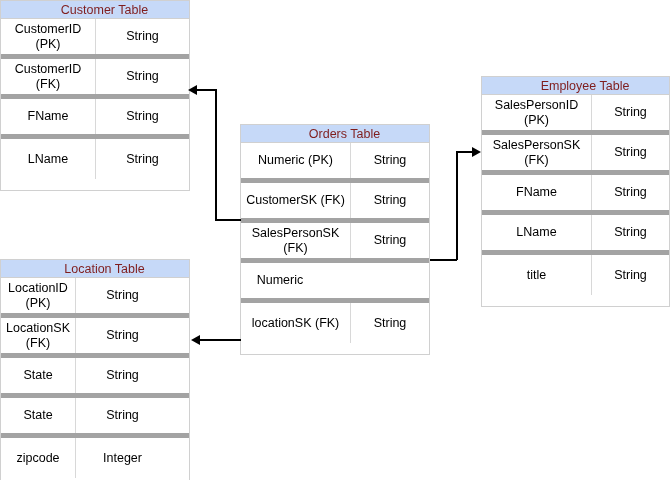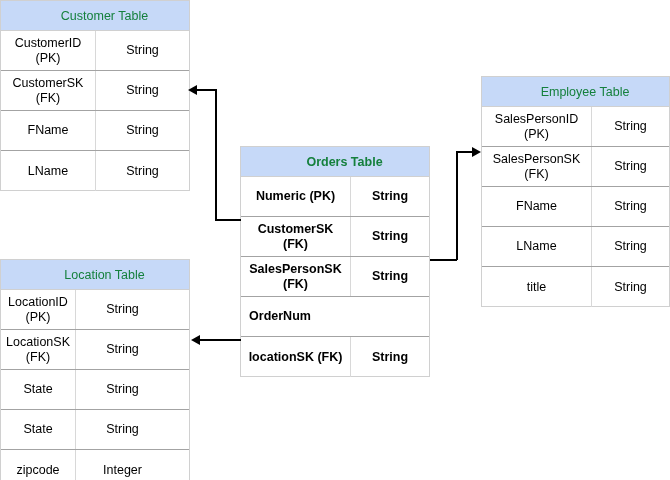--- a/index.html
+++ b/index.html
@@ -21,29 +21,29 @@
     background: #ffffff;
   }
   .tbl-header {
     background: #c6d9f8;
     border-bottom: 1px solid #d0d0d0;
     box-sizing: border-box;
     display: flex;
     align-items: center;
     justify-content: center;
     font-size: 12.5px;
-    color: #15803d;
-    height: 30px;
+    color: #7f1d1d;
+    height: 18px;
     width: 100%;
     padding-left: 19px;
   }
   .tbl-row {
     display: flex;
     box-sizing: border-box;
-    border-bottom: 1px solid #a3a3a3;
+    border-bottom: 5px solid #a3a3a3;
     height: 40px;
     width: 100%;
   }
   .tbl-row.last {
     border-bottom: none;
   }
   .cell {
     display: flex;
     align-items: center;
     justify-content: center;
@@ -63,21 +63,21 @@
   #customer-table { left: 0px; top: 0px; width: 190px; height: 191px; }
   #customer-table .cell.name { width: 95px; }
   #customer-table .cell.type { width: 93px; }
 
   
   #location-table { left: 0px; top: 259px; width: 190px; height: 231px; }
   #location-table .cell.name { width: 75px; }
   #location-table .cell.type { width: 93px; }
 
   
-  #orders-table { left: 240px; top: 146px; width: 190px; height: 231px; font-weight: bold; }
+  #orders-table { left: 240px; top: 124px; width: 190px; height: 231px; }
   #orders-table .cell.name { width: 110px; }
   #orders-table .cell.type { width: 78px; }
 
   
   #employee-table { left: 481px; top: 76px; width: 189px; height: 231px; }
   #employee-table .cell.name { width: 110px; }
   #employee-table .cell.type { width: 77px; }
 
   
   .conn {
@@ -99,21 +99,21 @@
 </head>
 <body>
 
 <div class="er-table" id="customer-table">
   <div class="tbl-header">Customer Table</div>
   <div class="tbl-row">
     <div class="cell name">CustomerID (PK)</div>
     <div class="cell type">String</div>
   </div>
   <div class="tbl-row">
-    <div class="cell name">CustomerSK
+    <div class="cell name">CustomerID
 (FK)</div>
     <div class="cell type">String</div>
   </div>
   <div class="tbl-row">
     <div class="cell name">FName</div>
     <div class="cell type">String</div>
   </div>
   <div class="tbl-row last">
     <div class="cell name">LName</div>
     <div class="cell type">String</div>
@@ -153,21 +153,21 @@
   <div class="tbl-row">
     <div class="cell name">CustomerSK (FK)</div>
     <div class="cell type">String</div>
   </div>
   <div class="tbl-row">
     <div class="cell name">SalesPersonSK
 (FK)</div>
     <div class="cell type">String</div>
   </div>
   <div class="tbl-row">
-    <div class="cell type">OrderNum</div>
+    <div class="cell type">Numeric</div>
   </div>
   <div class="tbl-row last">
     <div class="cell name">locationSK (FK)</div>
     <div class="cell type">String</div>
   </div>
 </div>
 
 <div class="er-table" id="employee-table">
   <div class="tbl-header">Employee Table</div>
   <div class="tbl-row">

